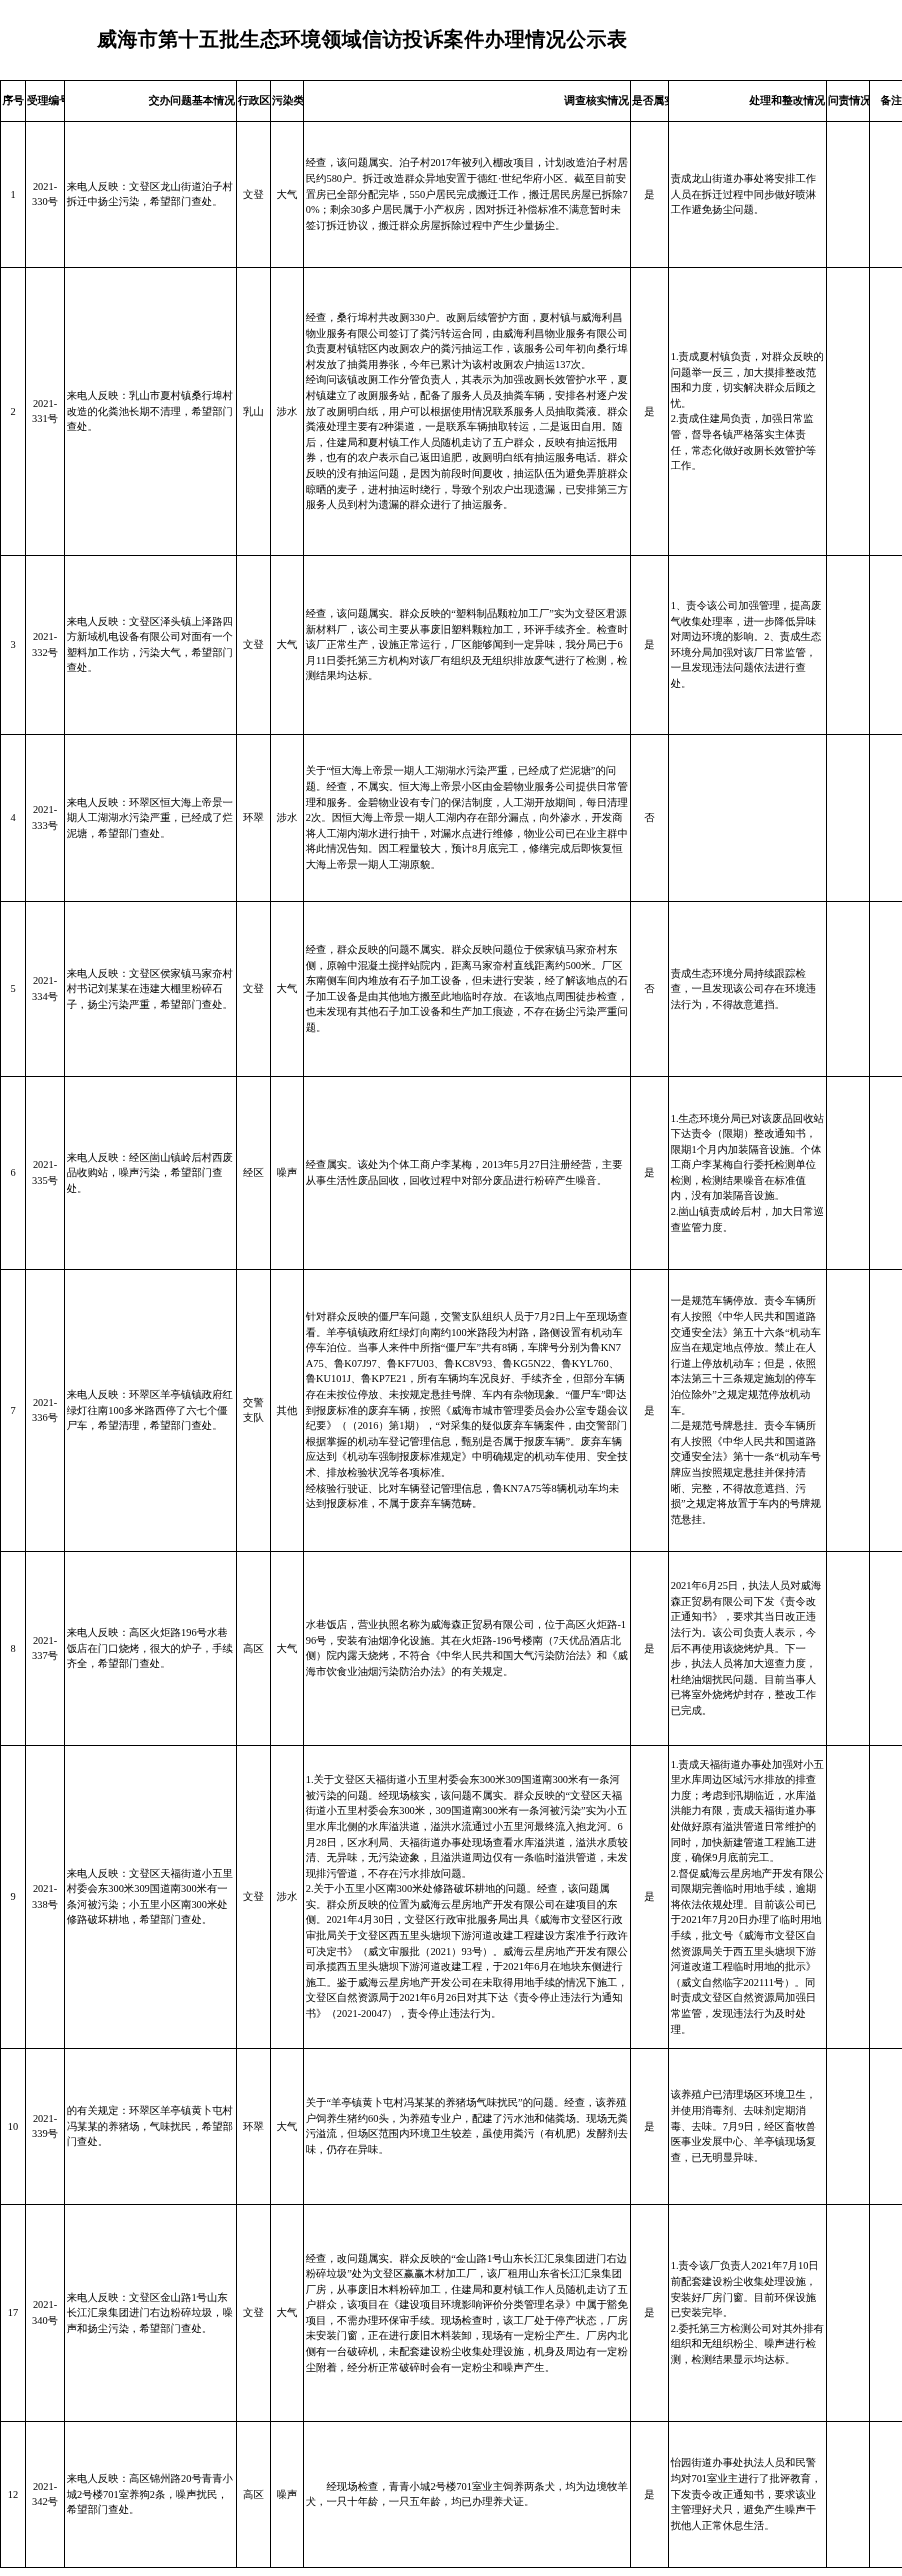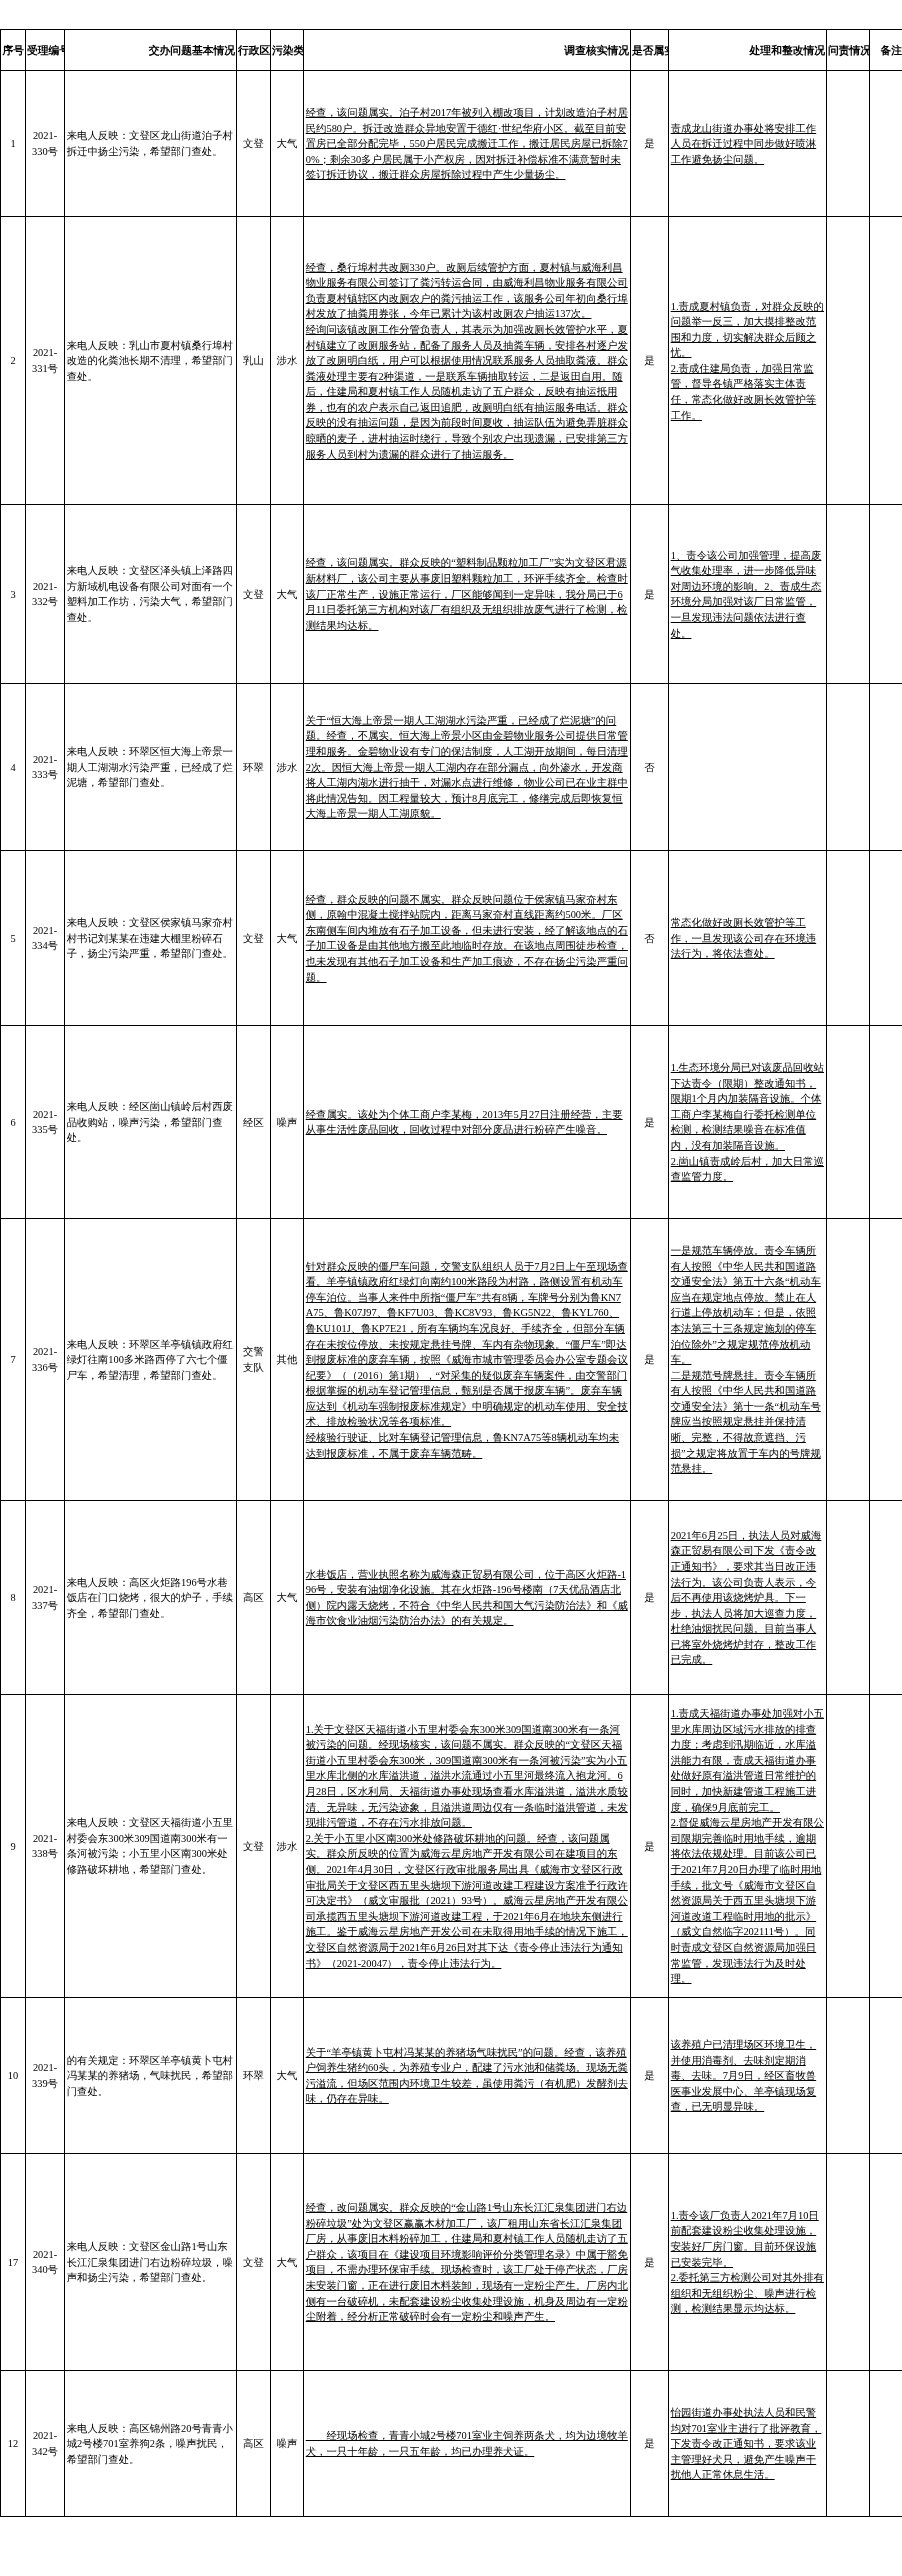--- a/index.html
+++ b/index.html
@@ -37,28 +37,29 @@
   }
   table.cases th {
     font-weight: bold;
     text-align: right;
     font-size: 10.8px;
     padding: 1.7px 0.9px;
     word-break: keep-all;
   }
   thead tr { height: 41px; }
   td.center { text-align: center; }
-  td.pre { white-space: pre-wrap; text-decoration: underline; }
+  td.pre { white-space: pre-wrap; }
   td.caseno { white-space: pre-wrap; text-align: center; padding-left: 2.6px; }
 </style>
 </head>
 <body>
 
 <div class="sheet">
 
+  <div class="title">威海市第十五批生态环境领域信访投诉案件办理情况公示表</div>
 
   <table class="cases">
     <colgroup>
       <col style="width:25px">
       <col style="width:39px">
       <col style="width:172px">
       <col style="width:34px">
       <col style="width:33px">
       <col style="width:327px">
       <col style="width:38px">
@@ -137,21 +138,21 @@
         </tr>
         <tr style="height: 175px;">
           <td class="center">5</td>
           <td class="caseno">2021-
 334号</td>
           <td>来电人反映：文登区侯家镇马家夼村村书记刘某某在违建大棚里粉碎石子，扬尘污染严重，希望部门查处。</td>
           <td class="center">文登</td>
           <td class="center">大气</td>
           <td class="pre">经查，群众反映的问题不属实。群众反映问题位于侯家镇马家夼村东侧，原翰中混凝土搅拌站院内，距离马家夼村直线距离约500米。厂区东南侧车间内堆放有石子加工设备，但未进行安装，经了解该地点的石子加工设备是由其他地方搬至此地临时存放。在该地点周围徒步检查，也未发现有其他石子加工设备和生产加工痕迹，不存在扬尘污染严重问题。</td>
           <td class="center">否</td>
-          <td class="pre">常态化做好改厕长效管护等工作，一旦发现该公司存在环境违法行为，将依法查处。</td>
+          <td class="pre">责成生态环境分局持续跟踪检查，一旦发现该公司存在环境违法行为，不得故意遮挡。</td>
           <td class="center"></td>
           <td class="center"></td>
         </tr>
         <tr style="height: 193px;">
           <td class="center">6</td>
           <td class="caseno">2021-
 335号</td>
           <td>来电人反映：经区崮山镇岭后村西废品收购站，噪声污染，希望部门查处。</td>
           <td class="center">经区</td>
           <td class="center">噪声</td>

